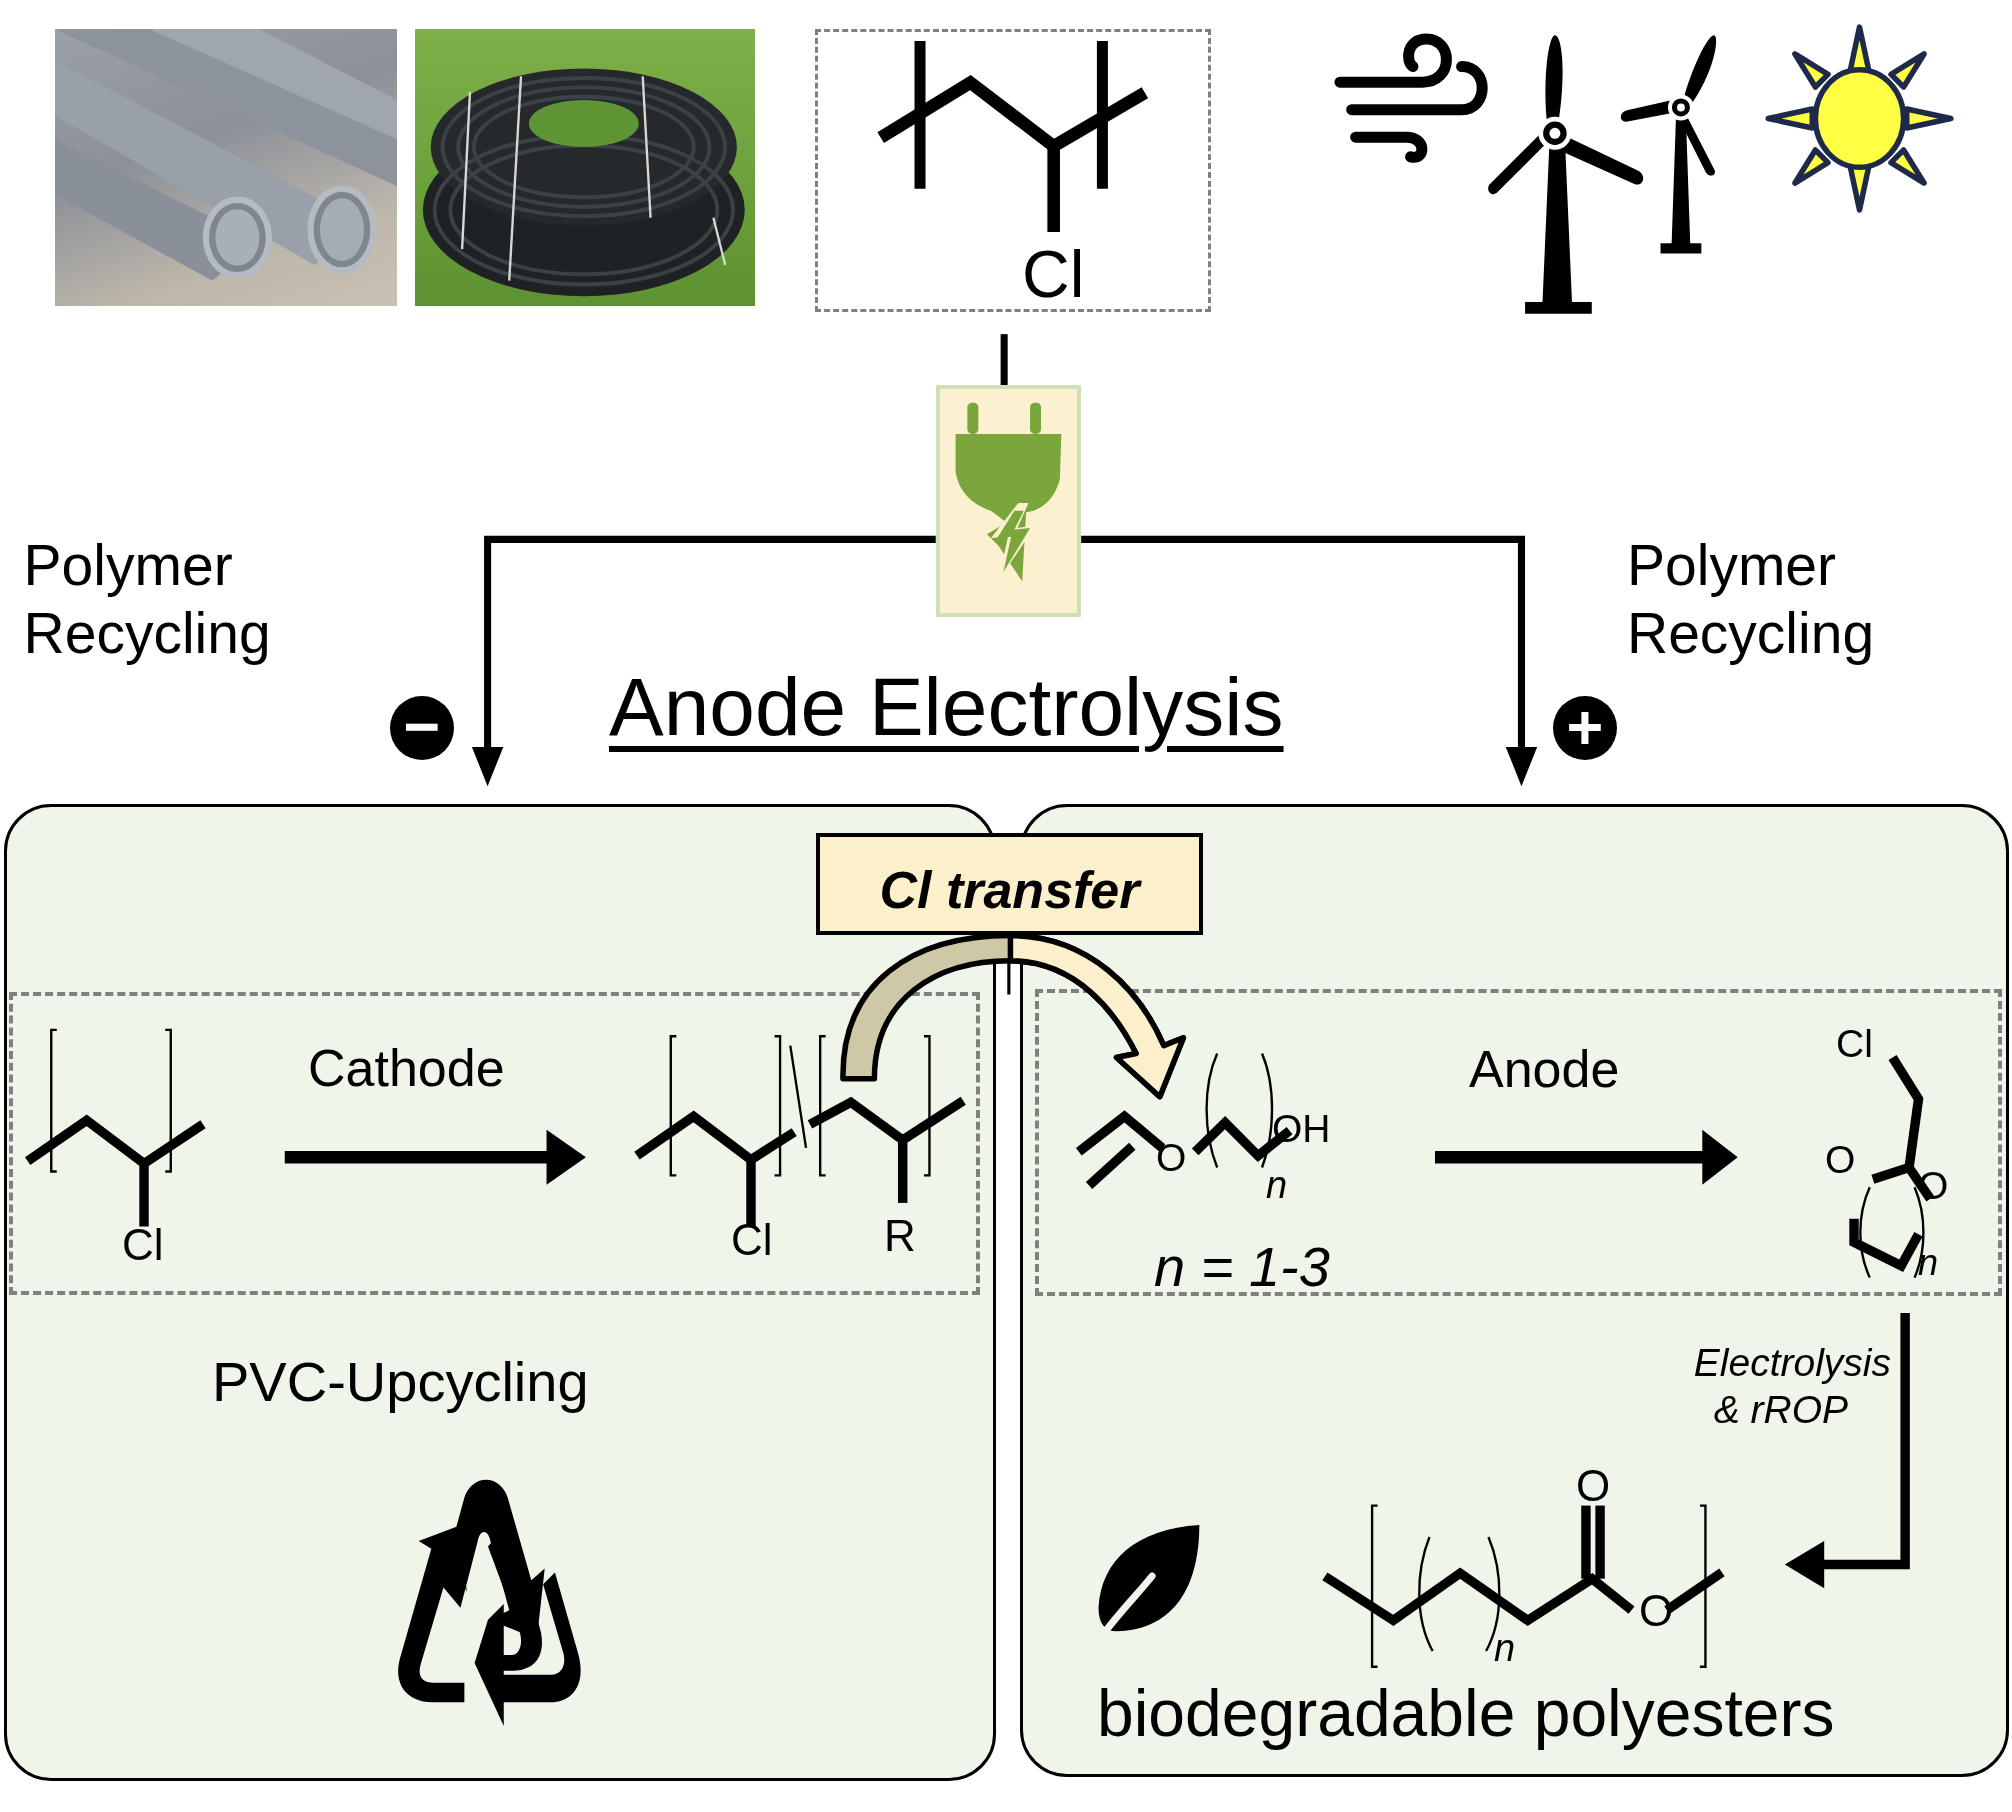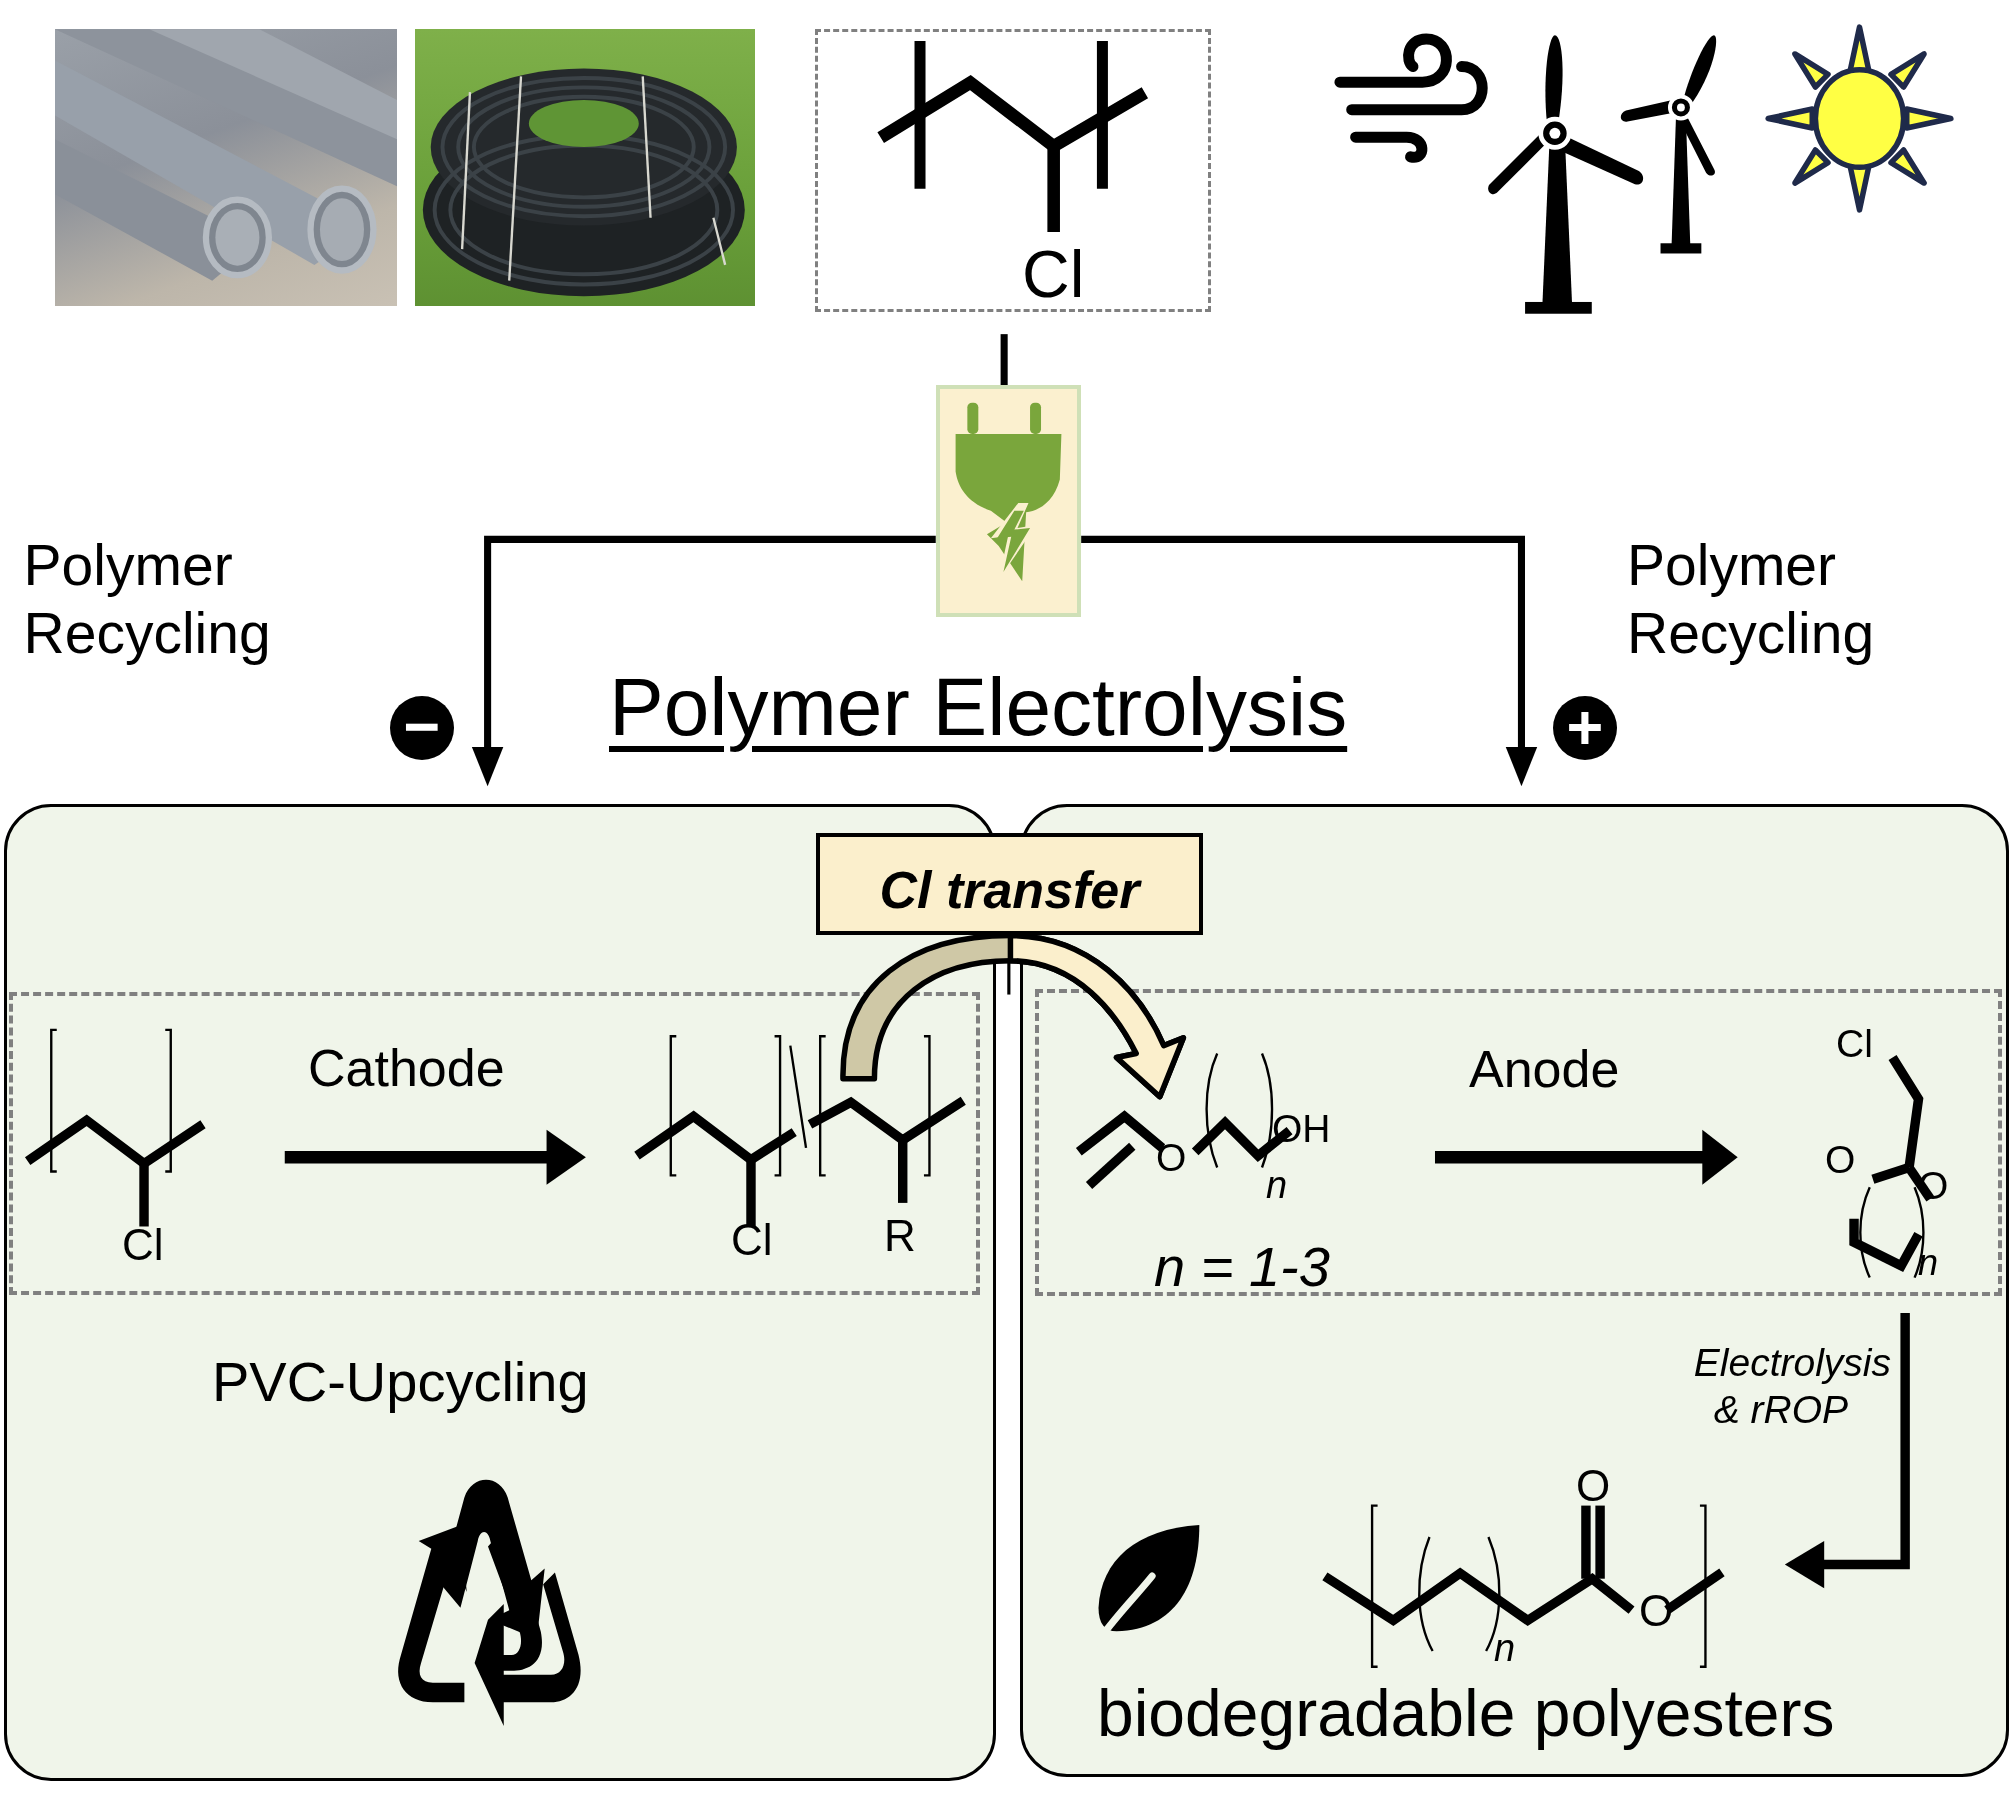--- a/index.html
+++ b/index.html
@@ -134,21 +134,21 @@
   <div>Recycling</div>
 </div>
 
 <div class="abs" style="left:390px;top:696px;width:64px;height:64px;border-radius:50%;background:#000;color:#fff;font-size:63px;font-weight:bold;line-height:60px;text-align:center;">
   <span>−</span>
 </div>
 <div class="abs" style="left:1553px;top:696px;width:64px;height:64px;border-radius:50%;background:#000;color:#fff;font-size:63px;font-weight:bold;line-height:63px;text-align:center;">
   <span>+</span>
 </div>
 
-<div class="lbl" style="left:609px;top:660px;font-size:82px;text-decoration:underline;text-decoration-thickness:6.3px;text-underline-offset:11px;">Polymer Electrolysis</div>
+<div class="lbl" style="left:609px;top:660px;font-size:82px;text-decoration:underline;text-decoration-thickness:6.3px;text-underline-offset:11px;">Anode Electrolysis</div>
 
 <div class="abs" style="left:3.9px;top:804px;width:992px;height:977px;background:#f0f5ea;border:3.1px solid #000;border-radius:47px;box-sizing:border-box;"></div>
 <div class="abs" style="left:1020px;top:804px;width:989px;height:973px;background:#f0f5ea;border:3.1px solid #000;border-radius:47px;box-sizing:border-box;"></div>
 
 <div class="abs" style="left:9.4px;top:992px;width:971px;height:303px;border:4.7px dashed #808080;box-sizing:border-box;"></div>
 <div class="abs" style="left:1035px;top:989px;width:967px;height:307px;border:4.7px dashed #808080;box-sizing:border-box;"></div>
 
 <svg width="2013" height="1813" style="left:0;top:0;pointer-events:none;" viewBox="0 0 2560 2306">
   <line x1="1283" y1="1150" x2="1283" y2="1265" stroke="#000" stroke-width="4"></line>
 

